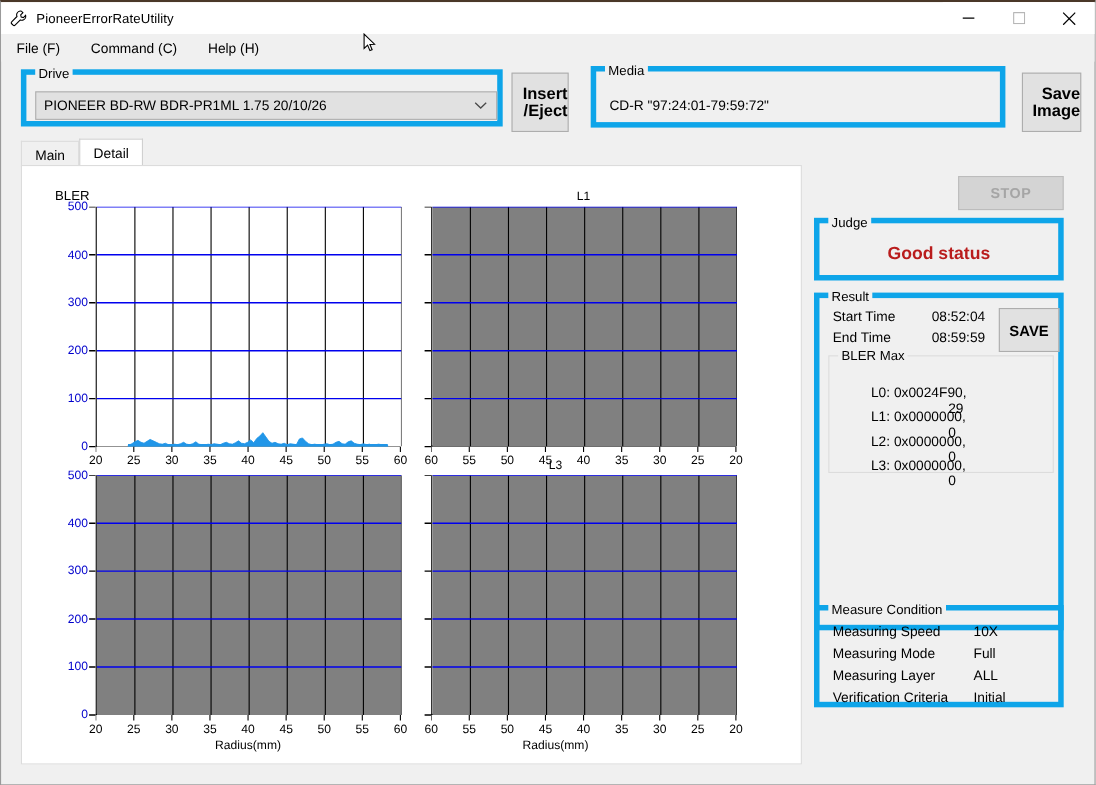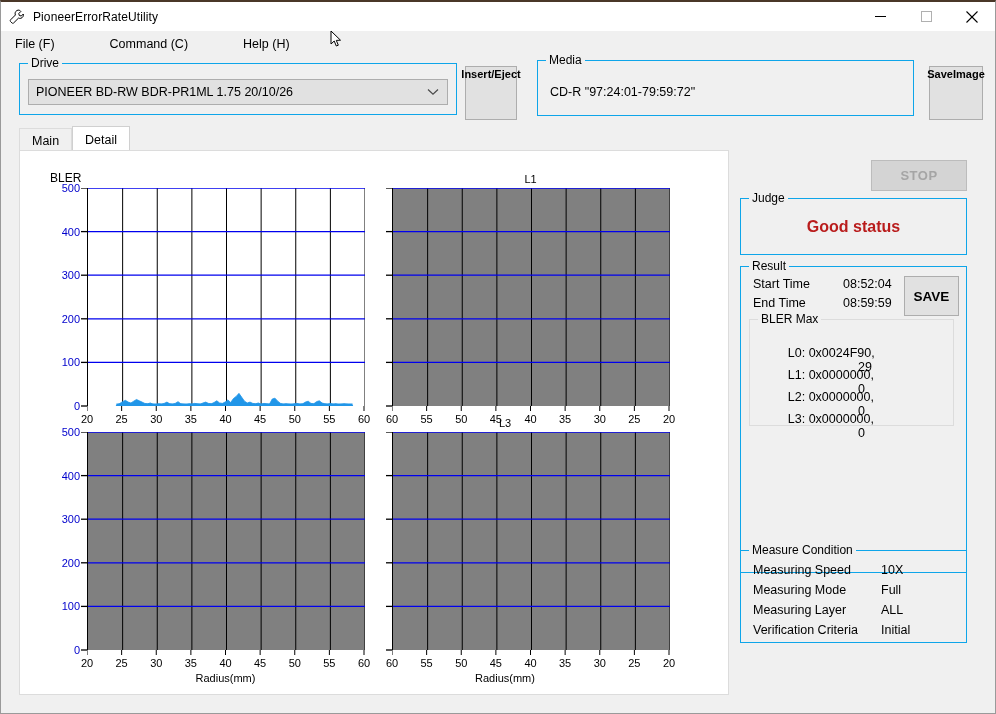--- a/index.html
+++ b/index.html
@@ -48,36 +48,35 @@
   }
   .win-btn svg { display:block; }
   
   .menubar {
     height: 25px;
     display: flex;
     align-items: center;
     padding-left: 14px;
     background: #f0f0f0;
     position: relative;
-    gap: 27px;
   }
   .menu-item {
     font-size: 12.5px;
     margin-right: 28px;
     color: #000;
   }
   .cursor-arrow {
     position: absolute;
     left: 329px; top: 28px;
     width: 12px; height: 19px;
   }
   
   .groupbox {
     position: absolute;
-    border: 1px solid #0ea5e9;
+    border: 5px solid #0ea5e9;
   }
   .groupbox > .gb-title {
     position: absolute;
     top: -8px; left: 8px;
     background: #f0f0f0;
     padding: 0 3px;
     font-size: 12px;
     color: #000;
   }
   
@@ -94,23 +93,23 @@
   }
   .combo .chev {
     position: absolute; right: 8px; top: 50%;
     transform: translateY(-50%);
   }
   
   .btn {
     position: absolute;
     background: #e1e1e1;
     border: 1px solid #adadad;
-    display: flex; flex-direction: row;
-    align-items: flex-start; justify-content: center;
-    font-size: 11px; font-weight: bold;
+    display: flex; flex-direction: column;
+    align-items: flex-end; justify-content: center;
+    font-size: 15px; font-weight: bold;
     line-height: 15px;
     color: #000;
   }
   #insert-eject-button { left: 464px; top: 64px; width: 52px; height: 54px; }
   #save-image-button { left: 928px; top: 64px; width: 54px; height: 54px; }
   
   #media-group { left: 536px; top: 58px; width: 377px; height: 56px; }
   #media-group .media-value {
     position: absolute; left: 12px; top: 24px;
     font-size: 12.5px;

